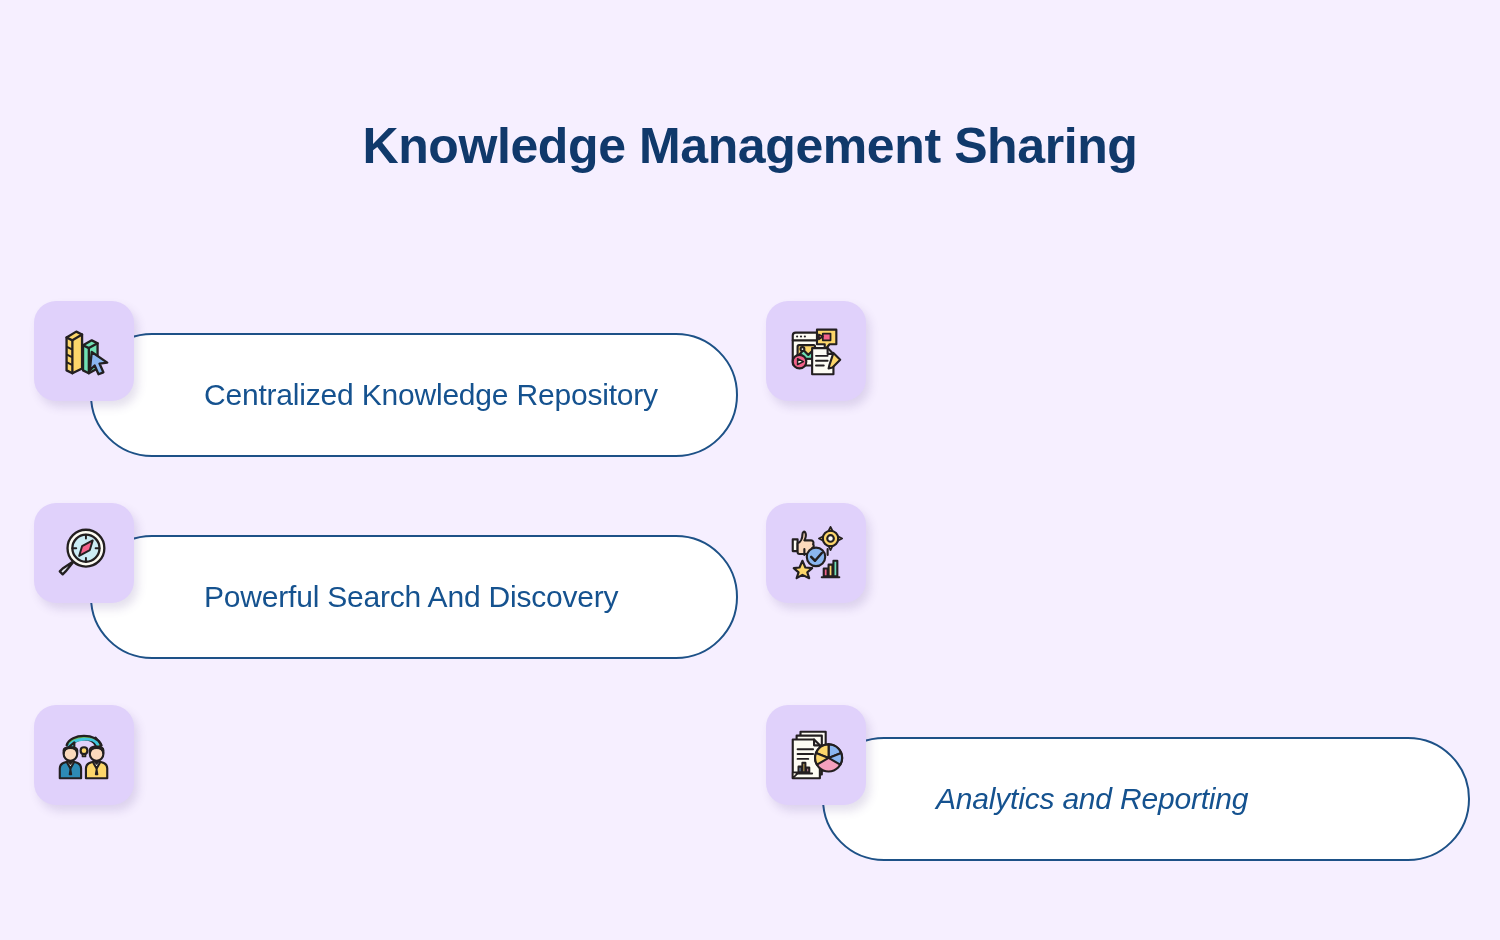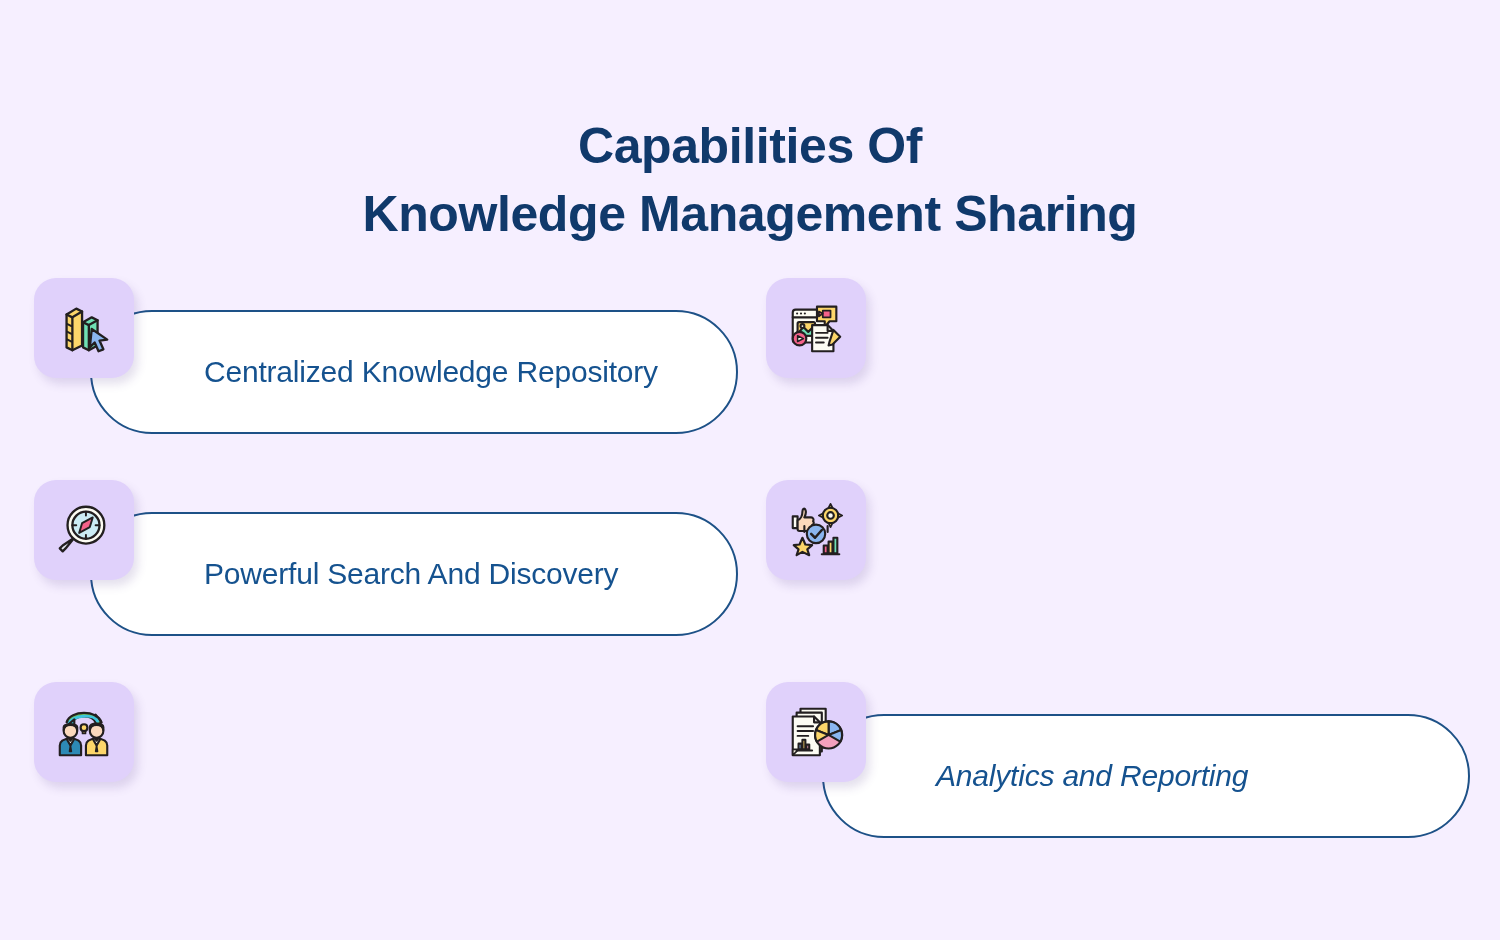--- a/index.html
+++ b/index.html
@@ -32,21 +32,21 @@
     font-weight: 700;
     font-size: 50px;
     line-height: 68px;
     letter-spacing: -0.4px;
   }
   .title-line { display: block; }
 
   
   .grid {
     position: absolute;
-    top: 278px;
+    top: 301px;
     left: 30px;
     width: 1444px;
     display: grid;
     grid-template-columns: 712px 712px;
     grid-template-rows: 172px 172px 172px;
     column-gap: 20px;
     row-gap: 30px;
   }
 
   .card {
@@ -101,21 +101,20 @@
 
   
   .card.single .card-text { line-height: 42px; font-style: italic; }
 </style>
 </head>
 <body>
 
 <div class="page">
 
   <h1 class="title">
-    <span class="title-line">Capabilities Of</span>
     <span class="title-line">Knowledge Management Sharing</span>
   </h1>
 
   <div class="grid">
 
     <div class="card">
       <div class="card-body">
         <span class="card-text">Centralized Knowledge Repository</span>
       </div>
       <div class="icon-tile">

